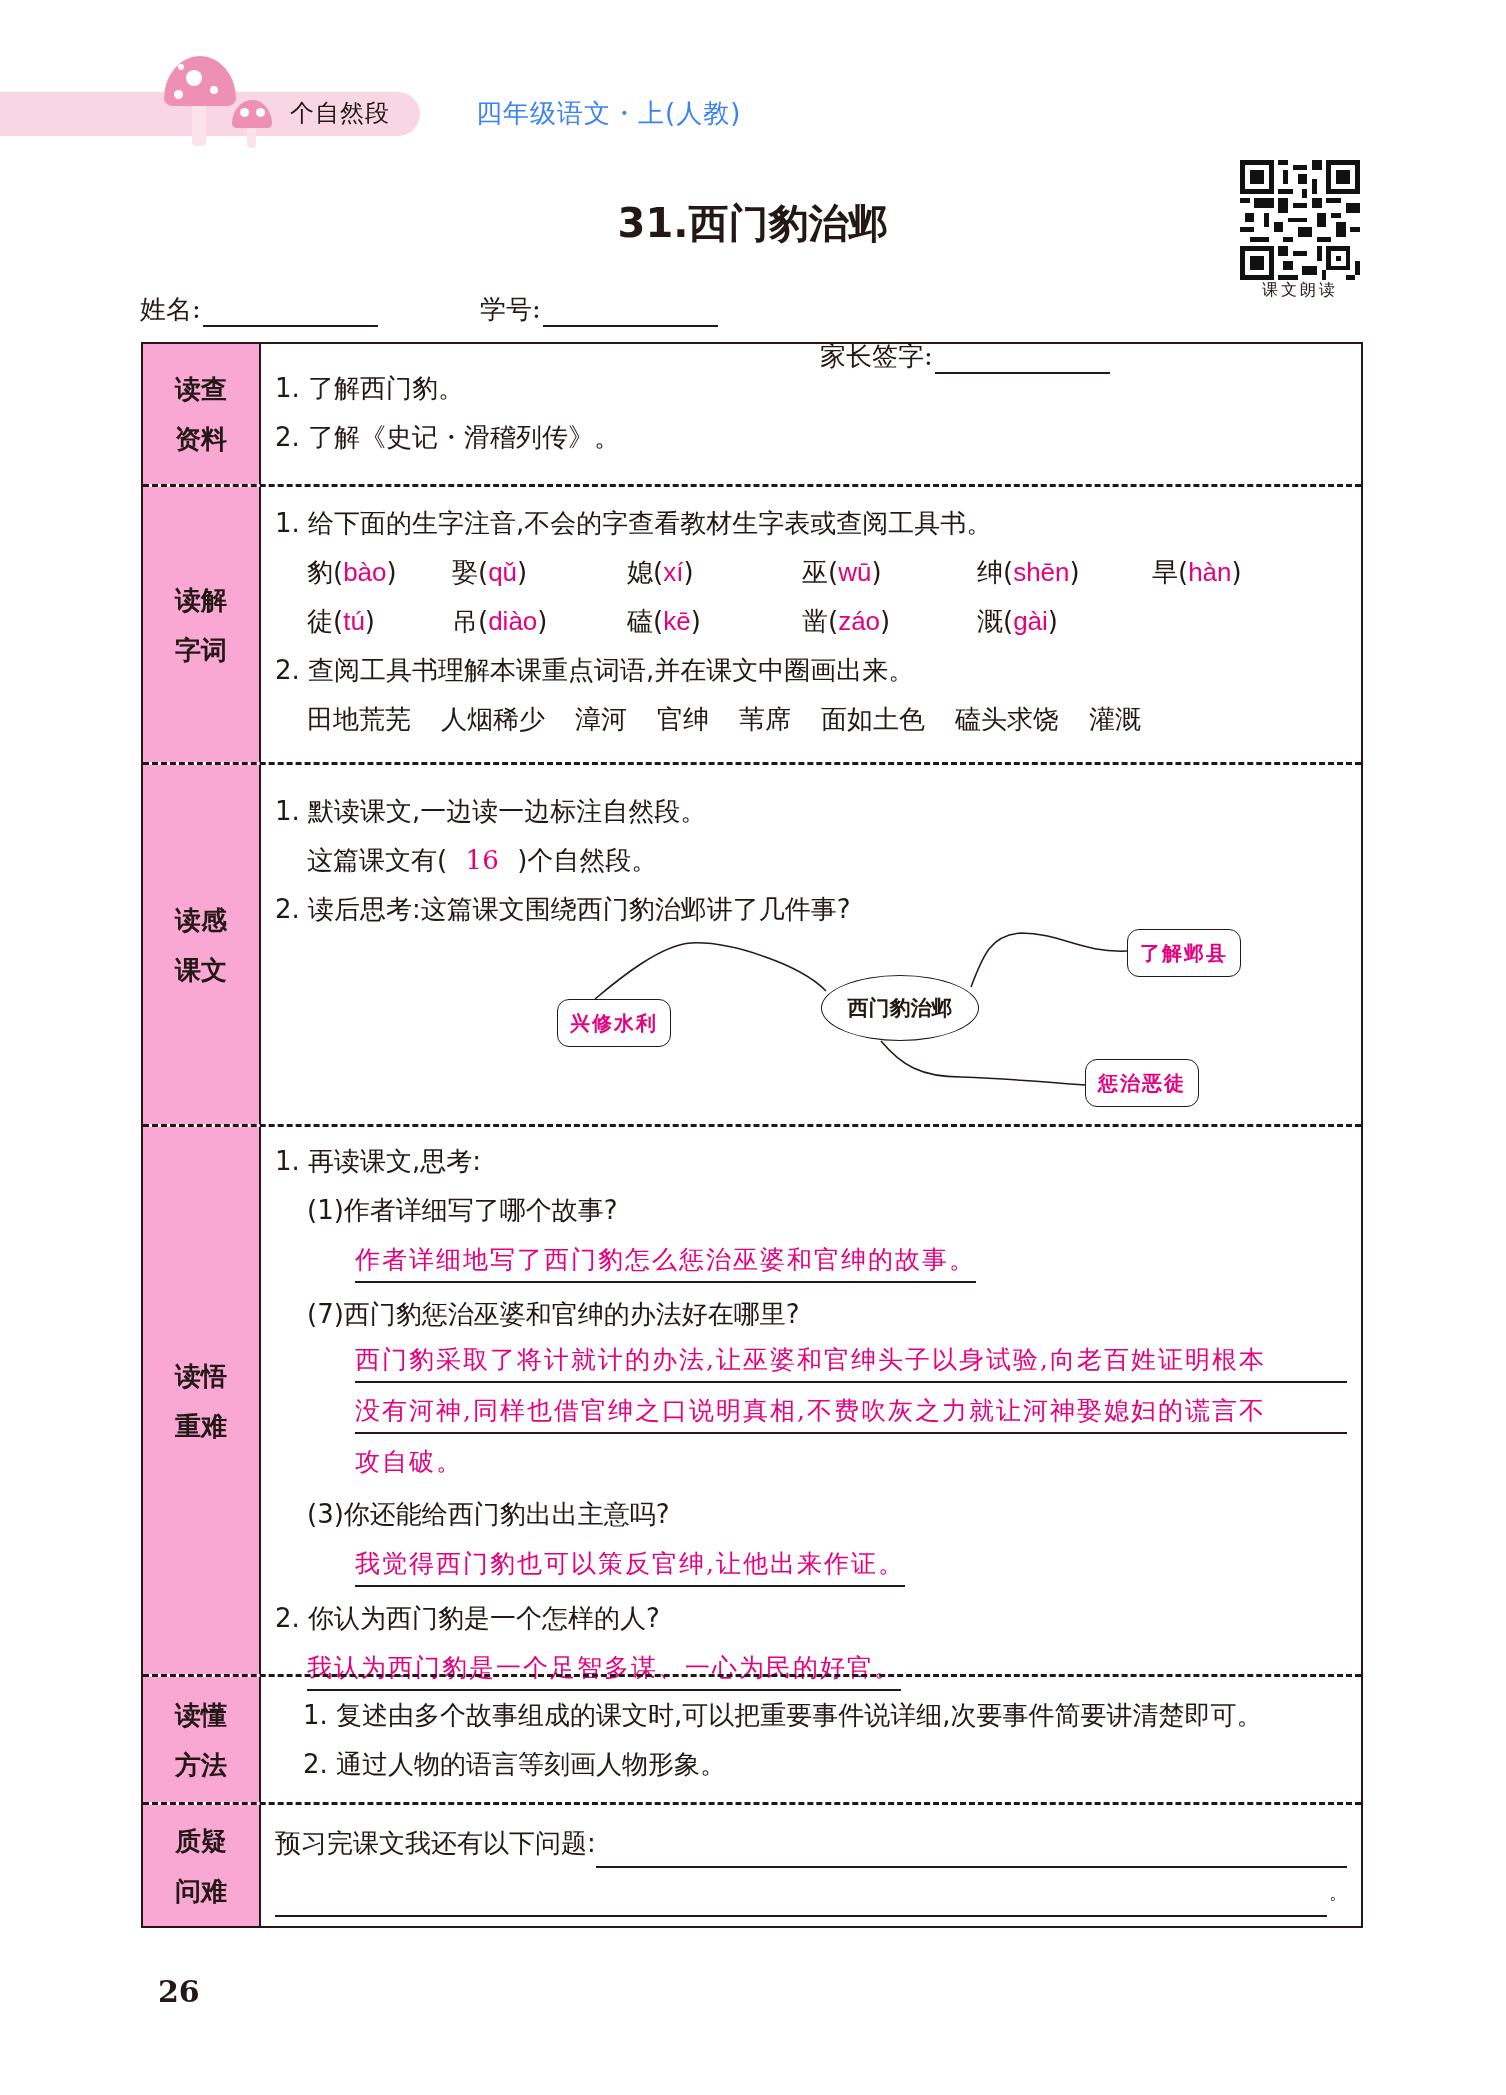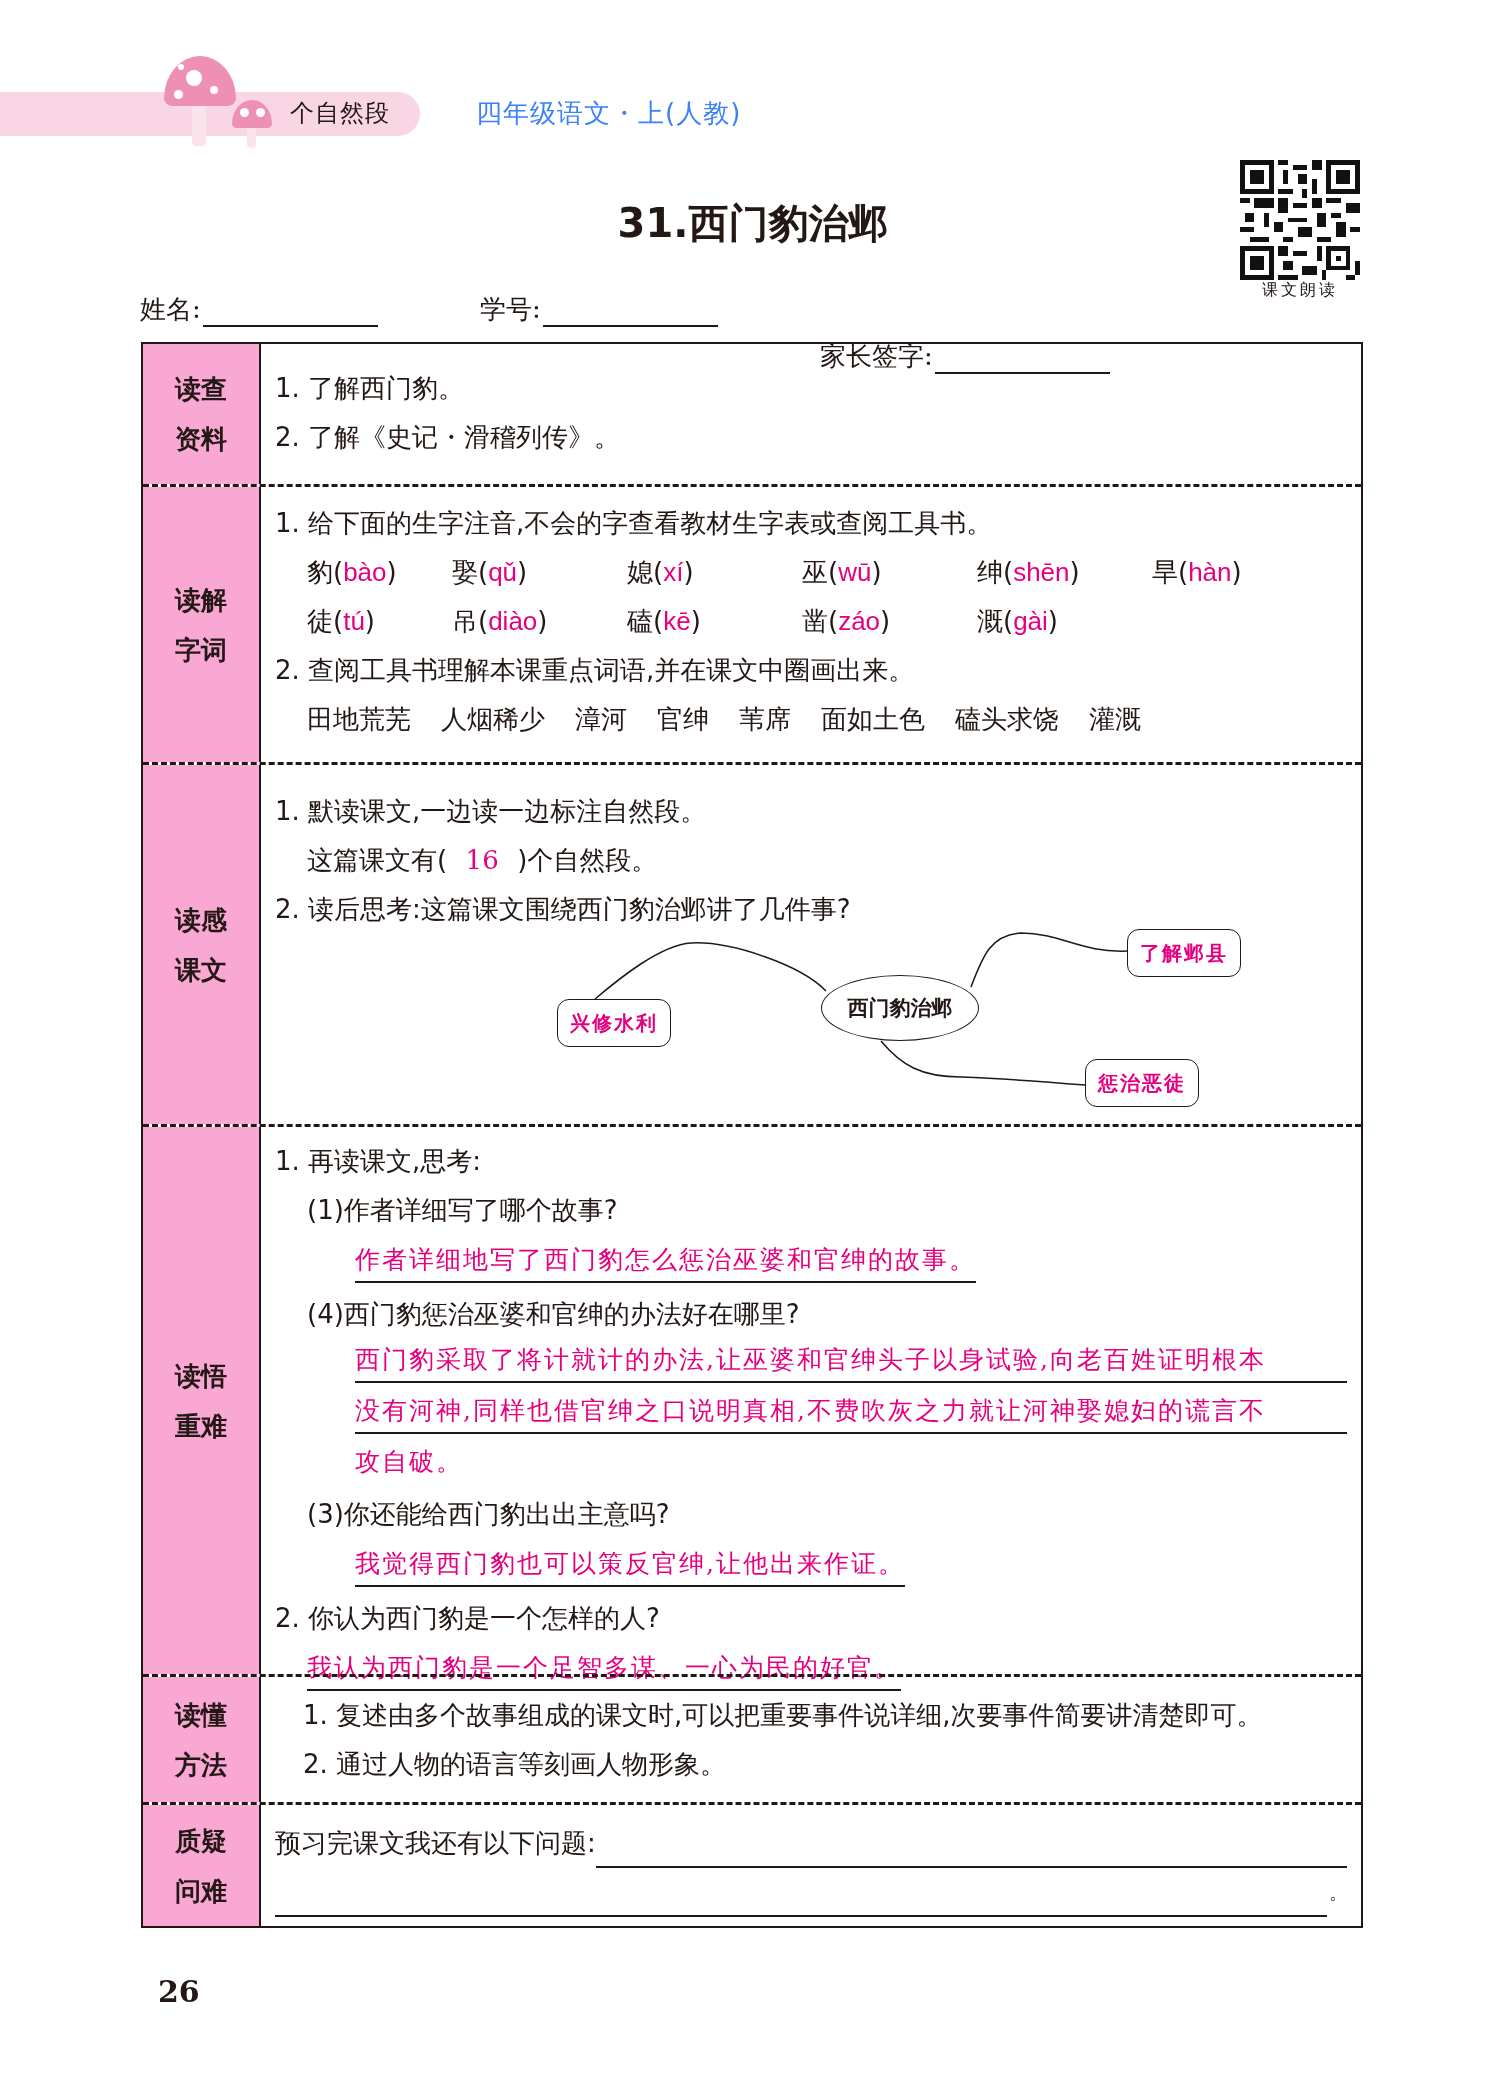--- a/index.html
+++ b/index.html
@@ -235,21 +235,21 @@
     <div class="label">
       <span>读悟</span>
       <span>重难</span>
     </div>
     <div class="content">
       <div>1. 再读课文,思考:</div>
       <div class="indent">(1)作者详细写了哪个故事?</div>
       <div style="padding-left:80px;">
         <span class="answer">作者详细地写了西门豹怎么惩治巫婆和官绅的故事。</span>
       </div>
-      <div class="indent">(4)西门豹惩治巫婆和官绅的办法好在哪里?</div>
+      <div class="indent">(7)西门豹惩治巫婆和官绅的办法好在哪里?</div>
       <div class="answer-block" style="padding-left:80px;">
         <span class="ln">西门豹采取了将计就计的办法,让巫婆和官绅头子以身试验,向老百姓证明根本</span>
         <span class="ln">没有河神,同样也借官绅之口说明真相,不费吹灰之力就让河神娶媳妇的谎言不</span>
         <span class="ln last">攻自破。</span>
       </div>
       <div class="indent">(3)你还能给西门豹出出主意吗?</div>
       <div style="padding-left:80px;">
         <span class="answer">我觉得西门豹也可以策反官绅,让他出来作证。</span>
       </div>
       <div>2. 你认为西门豹是一个怎样的人?</div>

